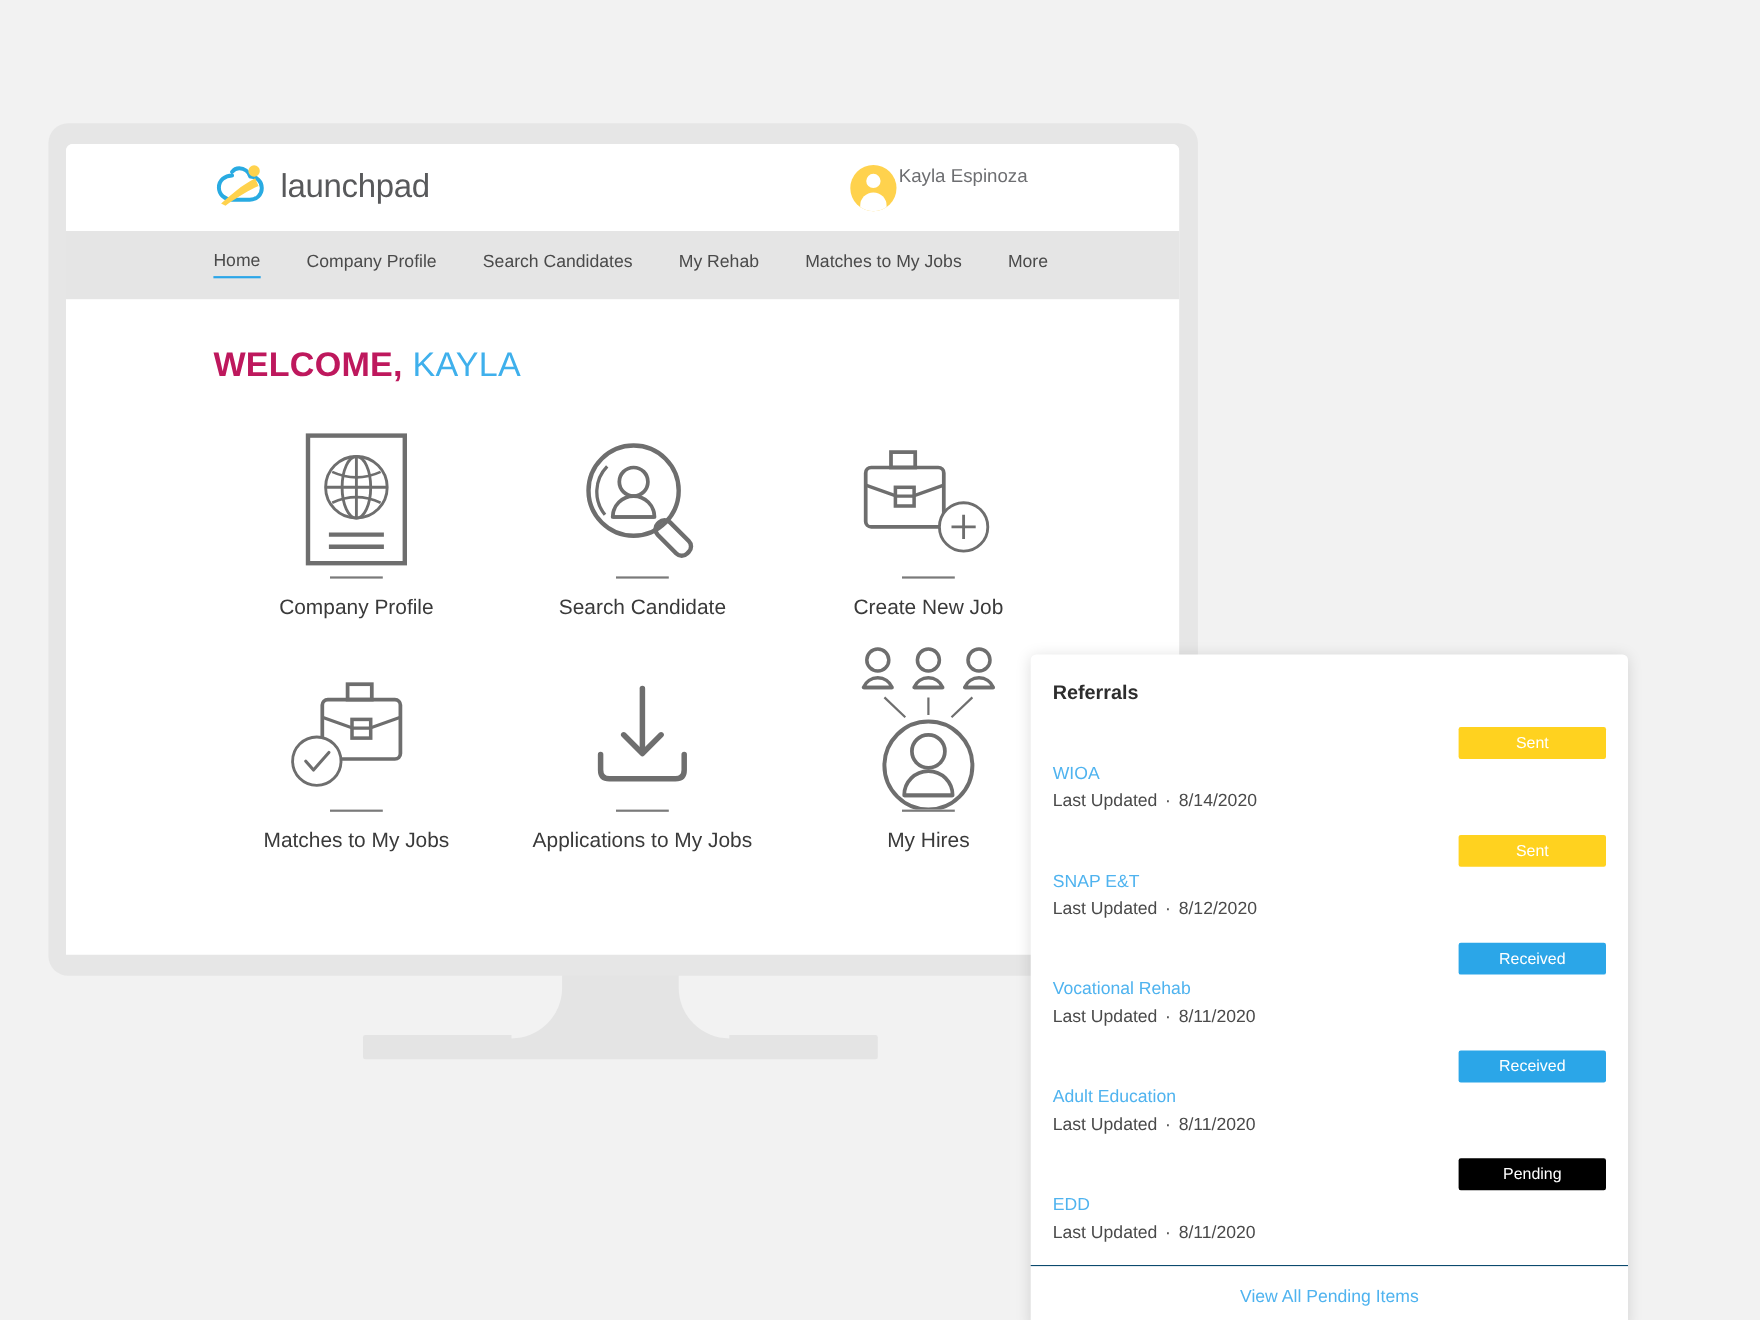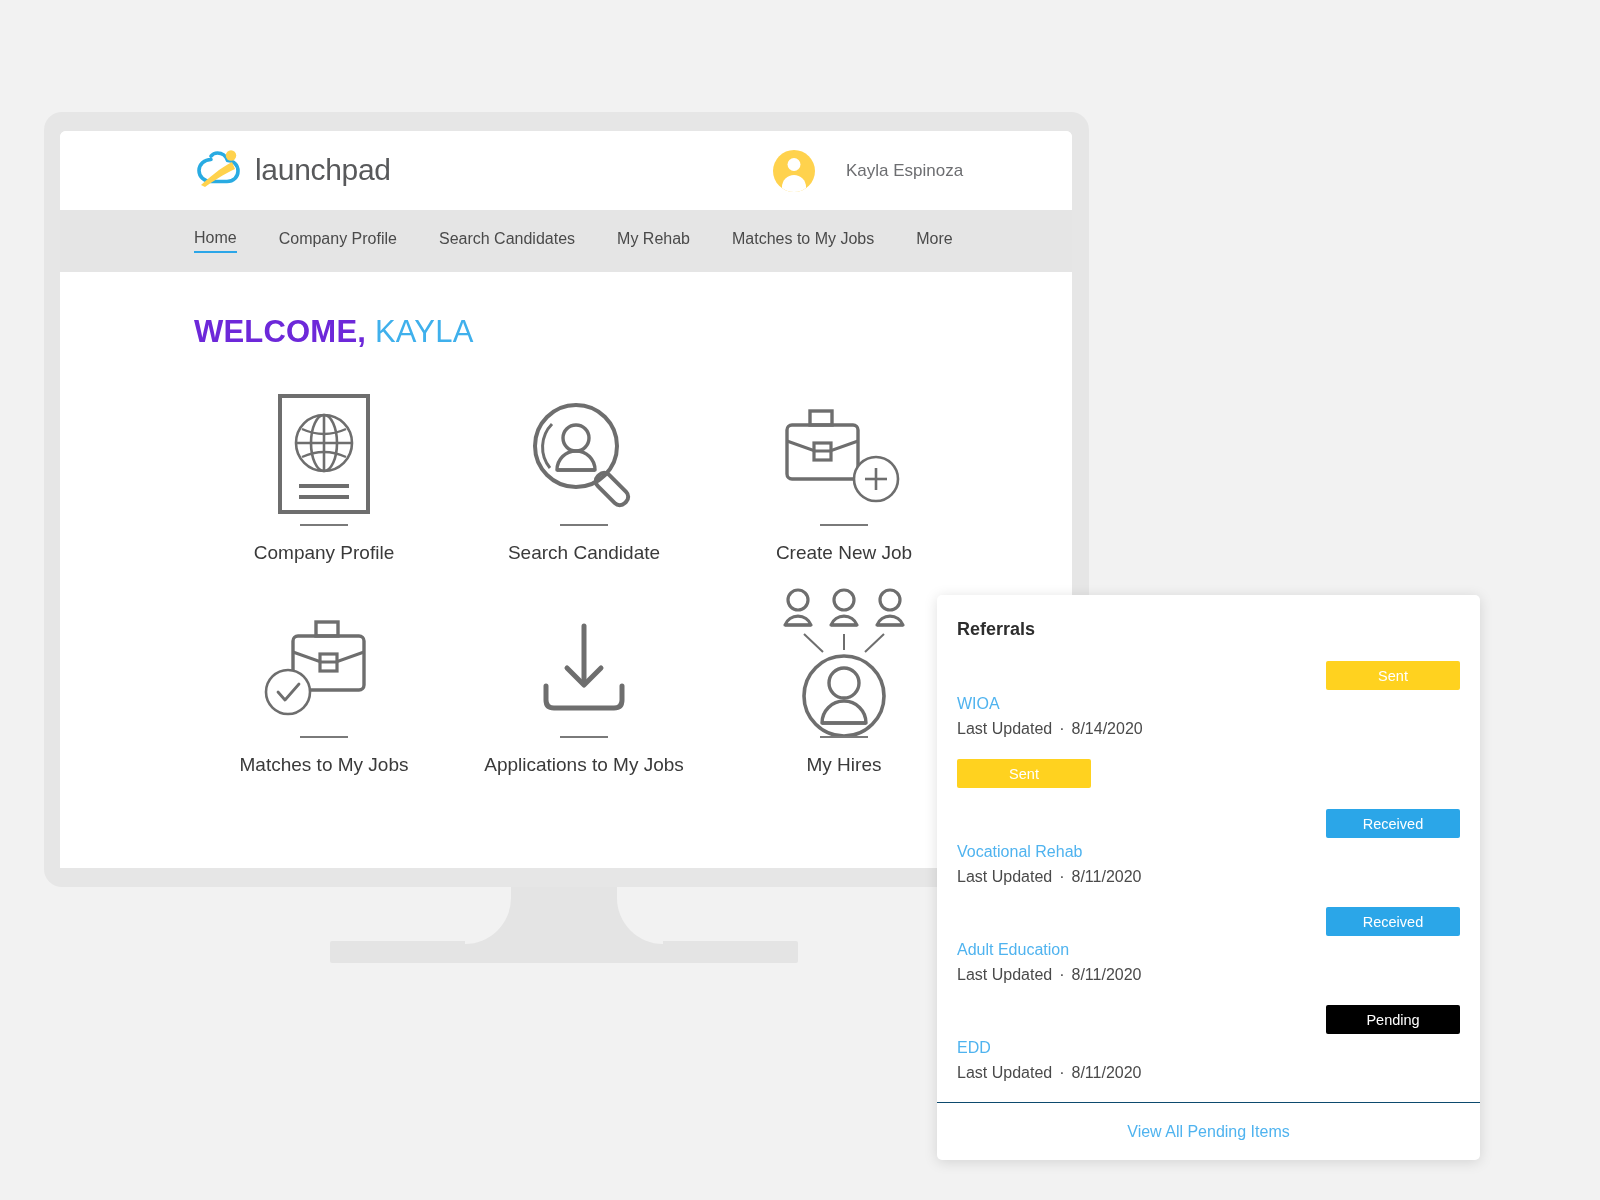--- a/index.html
+++ b/index.html
@@ -99,22 +99,22 @@
     color: #58595b;
     letter-spacing: -0.3px;
     font-weight: 400;
   }
 
   .user-box {
     position: absolute;
     left: 713px;
     top: 19px;
     display: flex;
-    align-items: center;
-    gap: 31px;
+    align-items: flex-start;
+    gap: 2px;
   }
   .avatar {
     width: 42px; height: 42px;
     border-radius: 50%;
     background: #ffd24d;
     position: relative;
     overflow: hidden;
     flex: none;
   }
   .avatar::before {
@@ -165,21 +165,21 @@
   .screen-body {
     position: relative;
     padding-left: 134px;
     padding-top: 42px;
     height: 596px;
   }
   .welcome {
     font-size: 31px;
     letter-spacing: 0.2px;
   }
-  .welcome .w-bold { font-weight: bold; color: #6d28d9; }
+  .welcome .w-bold { font-weight: bold; color: #be185d; }
   .welcome .w-light { font-weight: 300; color: #3fb0ec; }
 
   
   .tiles {
     position: absolute;
     left: 134px;
     top: 112px;
     width: 780px;
   }
   .tile-row {
@@ -453,20 +453,26 @@
         <div class="ref-info">
           <span class="ref-name">WIOA</span>
           <span class="ref-updated">
             <span>Last Updated</span><span class="dot">·</span><span>8/14/2020</span>
           </span>
         </div>
         <div class="badge" style="background:#ffd21f">Sent</div>
       </div>
 
       <div class="ref-row">
+        <div class="ref-info">
+          <span class="ref-name">SNAP E&amp;T</span>
+          <span class="ref-updated">
+            <span>Last Updated</span><span class="dot">·</span><span>8/12/2020</span>
+          </span>
+        </div>
         <div class="badge" style="background:#ffd21f">Sent</div>
       </div>
 
       <div class="ref-row">
         <div class="ref-info">
           <span class="ref-name">Vocational Rehab</span>
           <span class="ref-updated">
             <span>Last Updated</span><span class="dot">·</span><span>8/11/2020</span>
           </span>
         </div>

